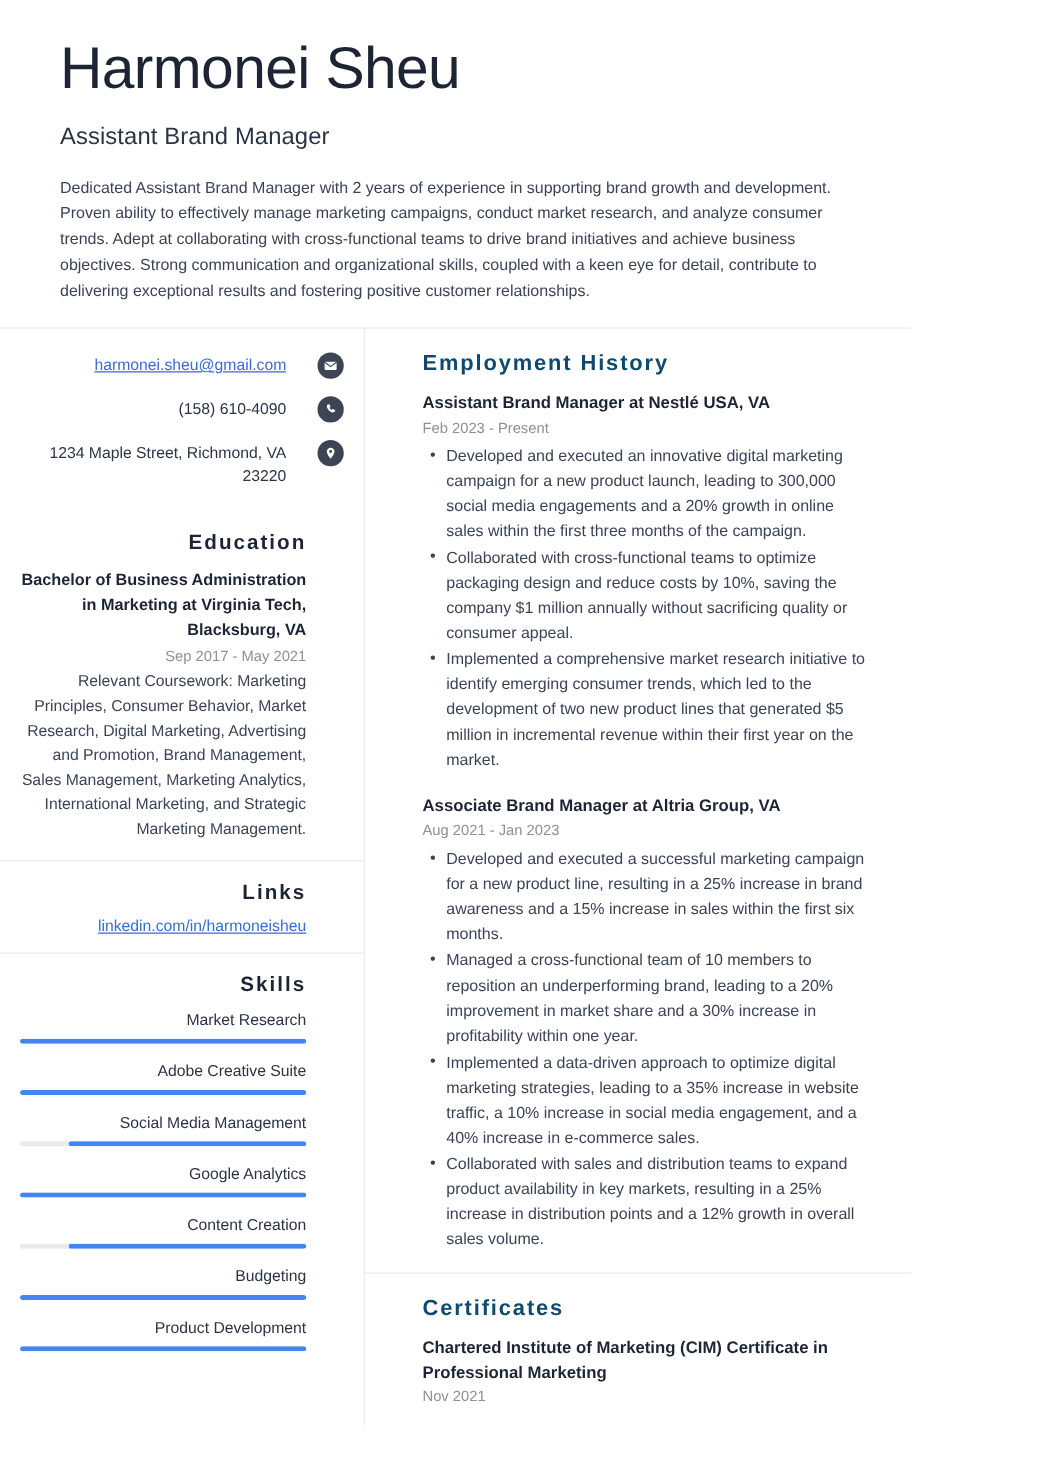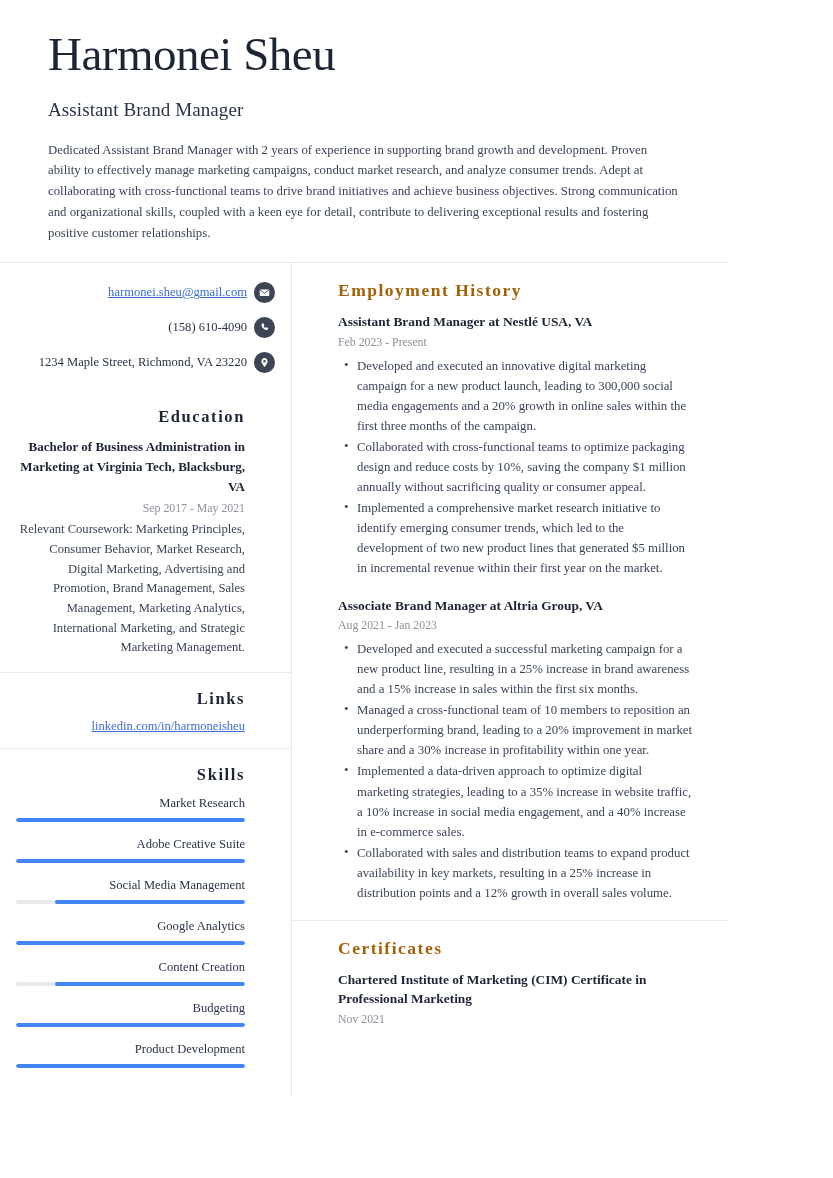--- a/index.html
+++ b/index.html
@@ -5,21 +5,21 @@
   * { box-sizing: border-box; }
   html, body { margin: 0; padding: 0; }
   body {
     width: 833px;
     height: 1178px;
     background: #ffffff;
     font-family: "Liberation Sans", sans-serif;
     color: #2b3445;
     overflow: hidden;
   }
-  .page { width: 729px; height: 1178px; position: relative; font-family: Liberation Serif, serif; }
+  .page { width: 729px; height: 1178px; position: relative; }
 
   
   .header { padding: 28px 48px 0 48px; }
   .name {
     font-size: 47px;
     font-weight: 400;
     letter-spacing: -0.5px;
     color: #1d2433;
     line-height: 1.12;
     margin: 0;
@@ -57,21 +57,21 @@
 
   
   .lsec { padding: 16px 46px 14px 16px; text-align: right; }
   .lsec + .lsec { border-top: 1px solid #e8eaee; }
 
   .contact-list { padding: 18px 16px 16px 16px; }
   .contact-row {
     display: flex;
     align-items: flex-start;
     justify-content: flex-end;
-    gap: 7px;
+    gap: 25px;
     margin-bottom: 13px;
   }
   .contact-row:last-child { margin-bottom: 2px; }
   .contact-text {
     font-size: 12.6px;
     line-height: 1.5;
     text-align: right;
     color: #2b3445;
     padding-top: 2px;
   }
@@ -147,21 +147,21 @@
     border-radius: 2px;
   }
 
   
   .rsec { padding: 17px 36px 16px 46px; }
   .rsec + .rsec { border-top: 1px solid #e8eaee; }
   .rhead {
     font-size: 17.5px;
     font-weight: 700;
     letter-spacing: 1.5px;
-    color: #a16207;
+    color: #0c4a6e;
     margin: 0 0 11px 0;
   }
   .entry { margin-bottom: 17px; }
   .entry:last-child { margin-bottom: 0; }
   .entry-title {
     font-size: 13.4px;
     font-weight: 700;
     color: #1d2433;
     line-height: 1.45;
     margin: 0;

